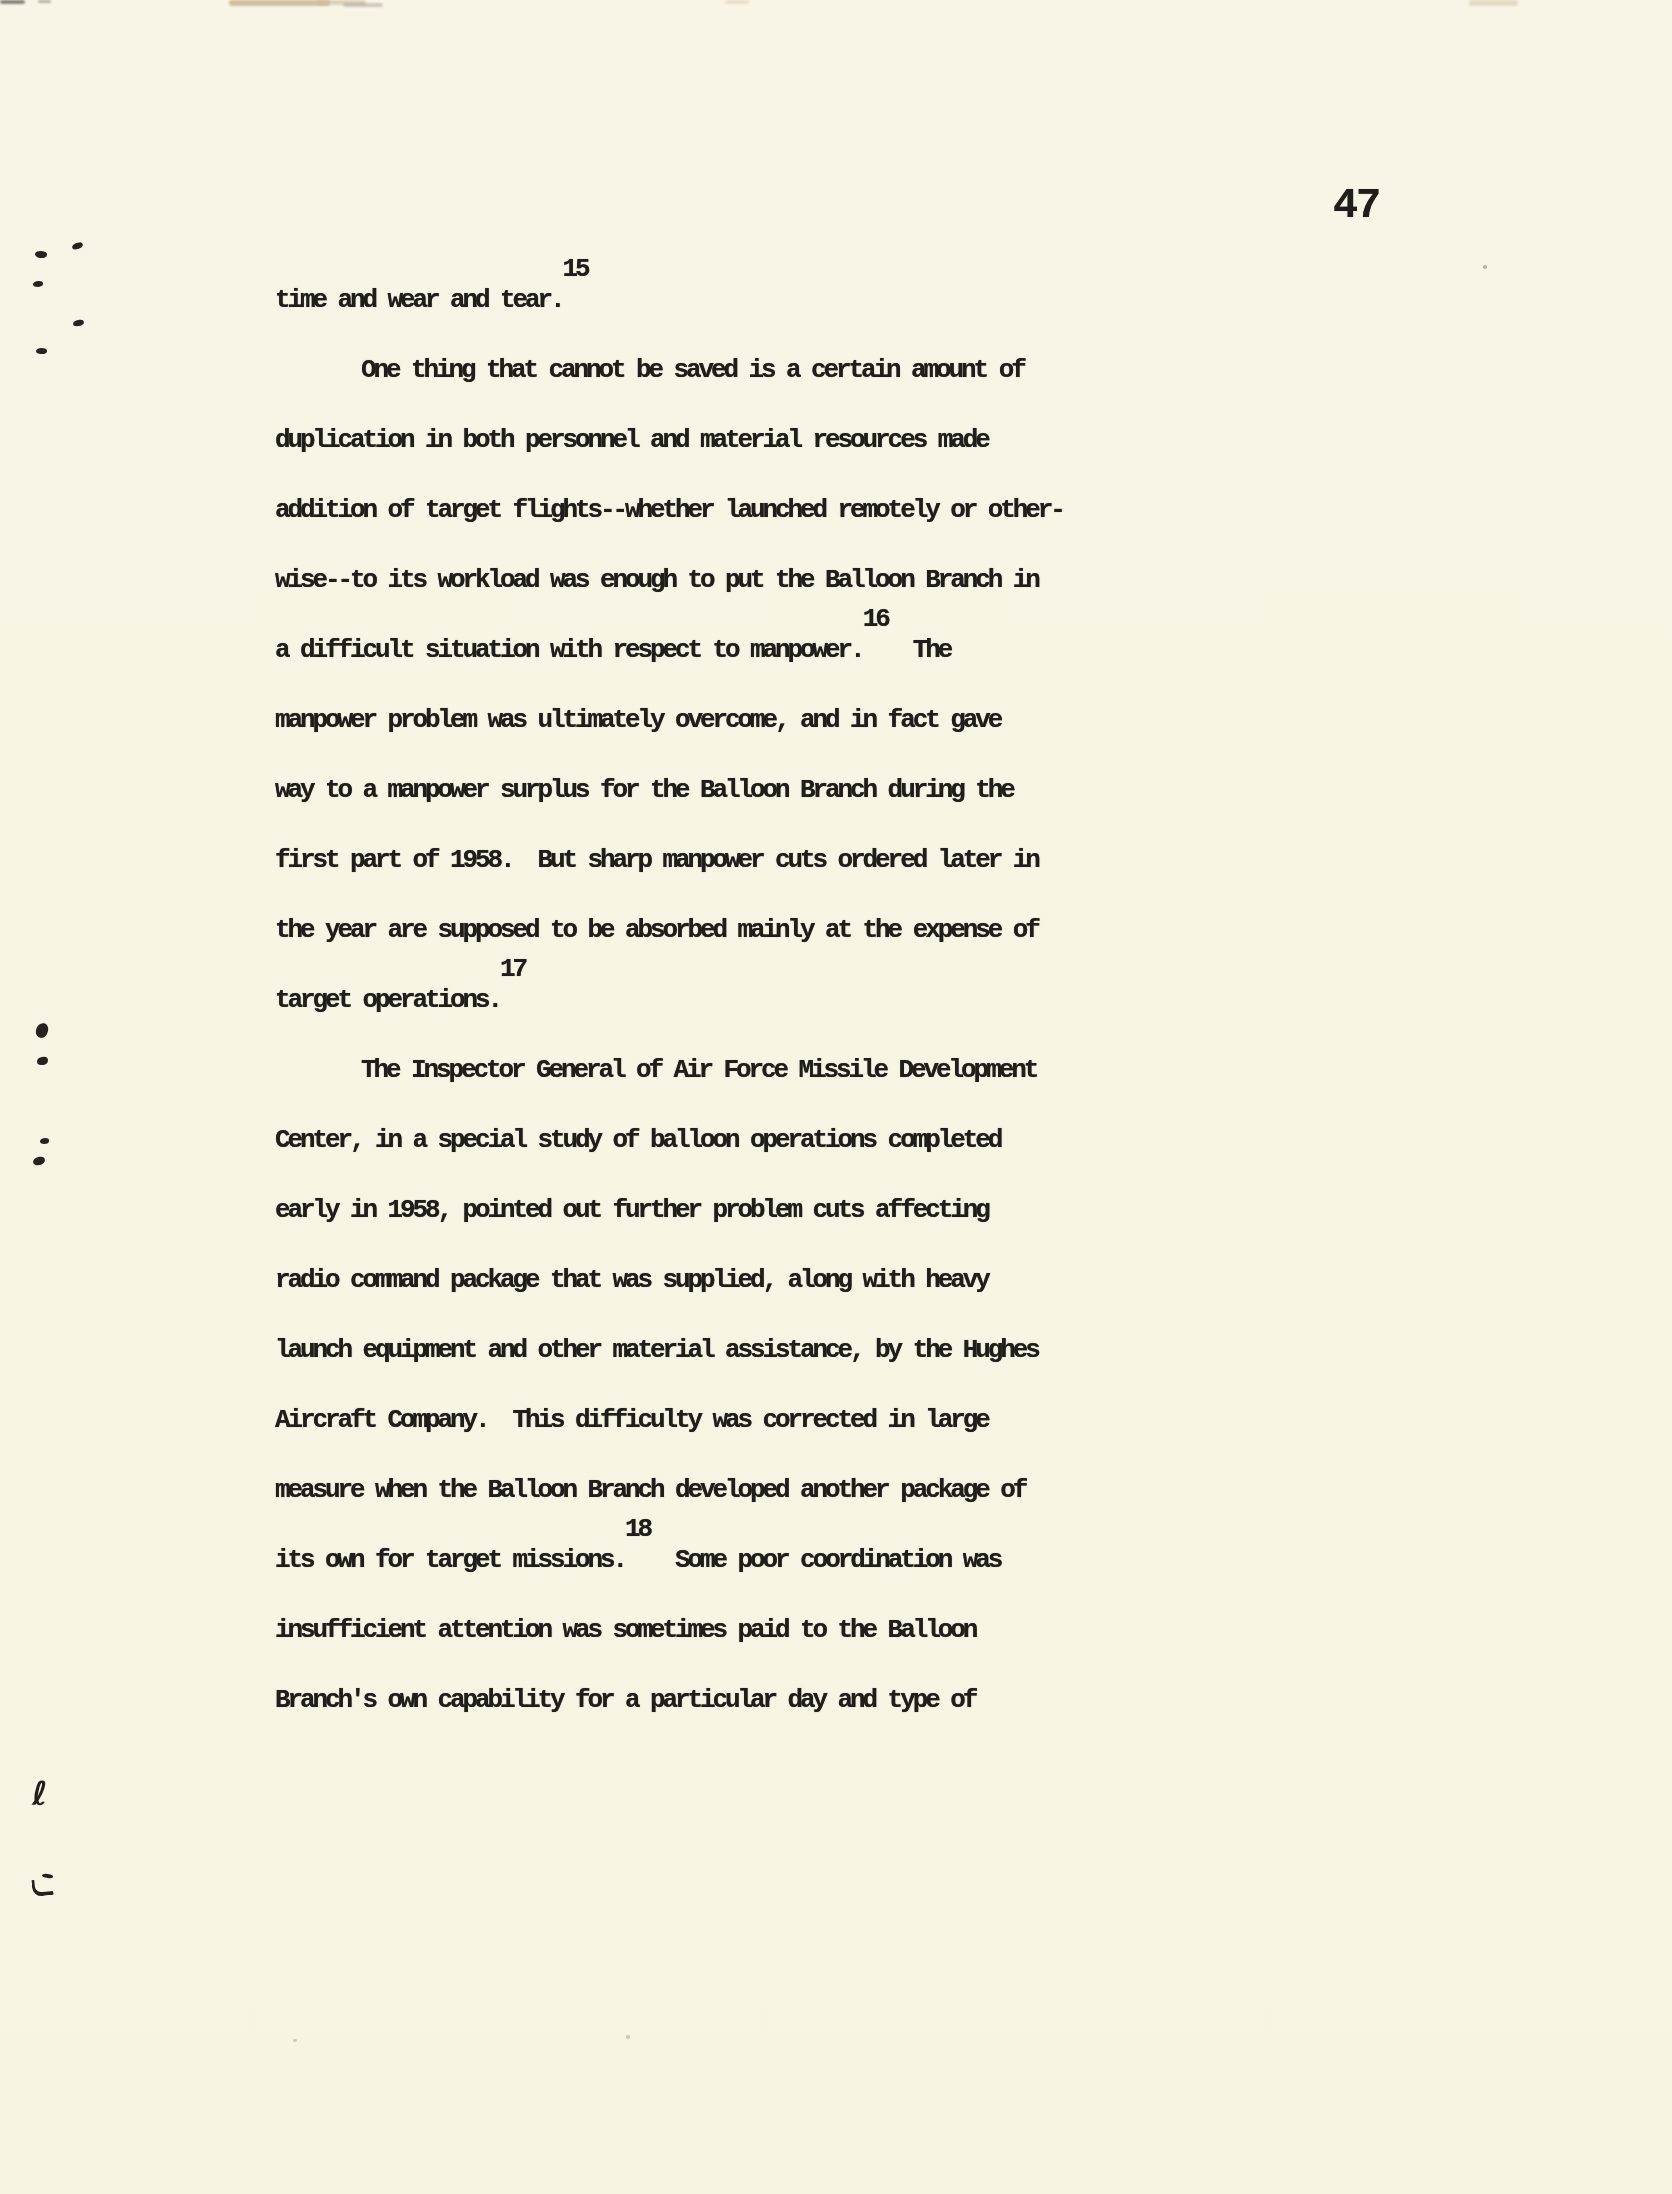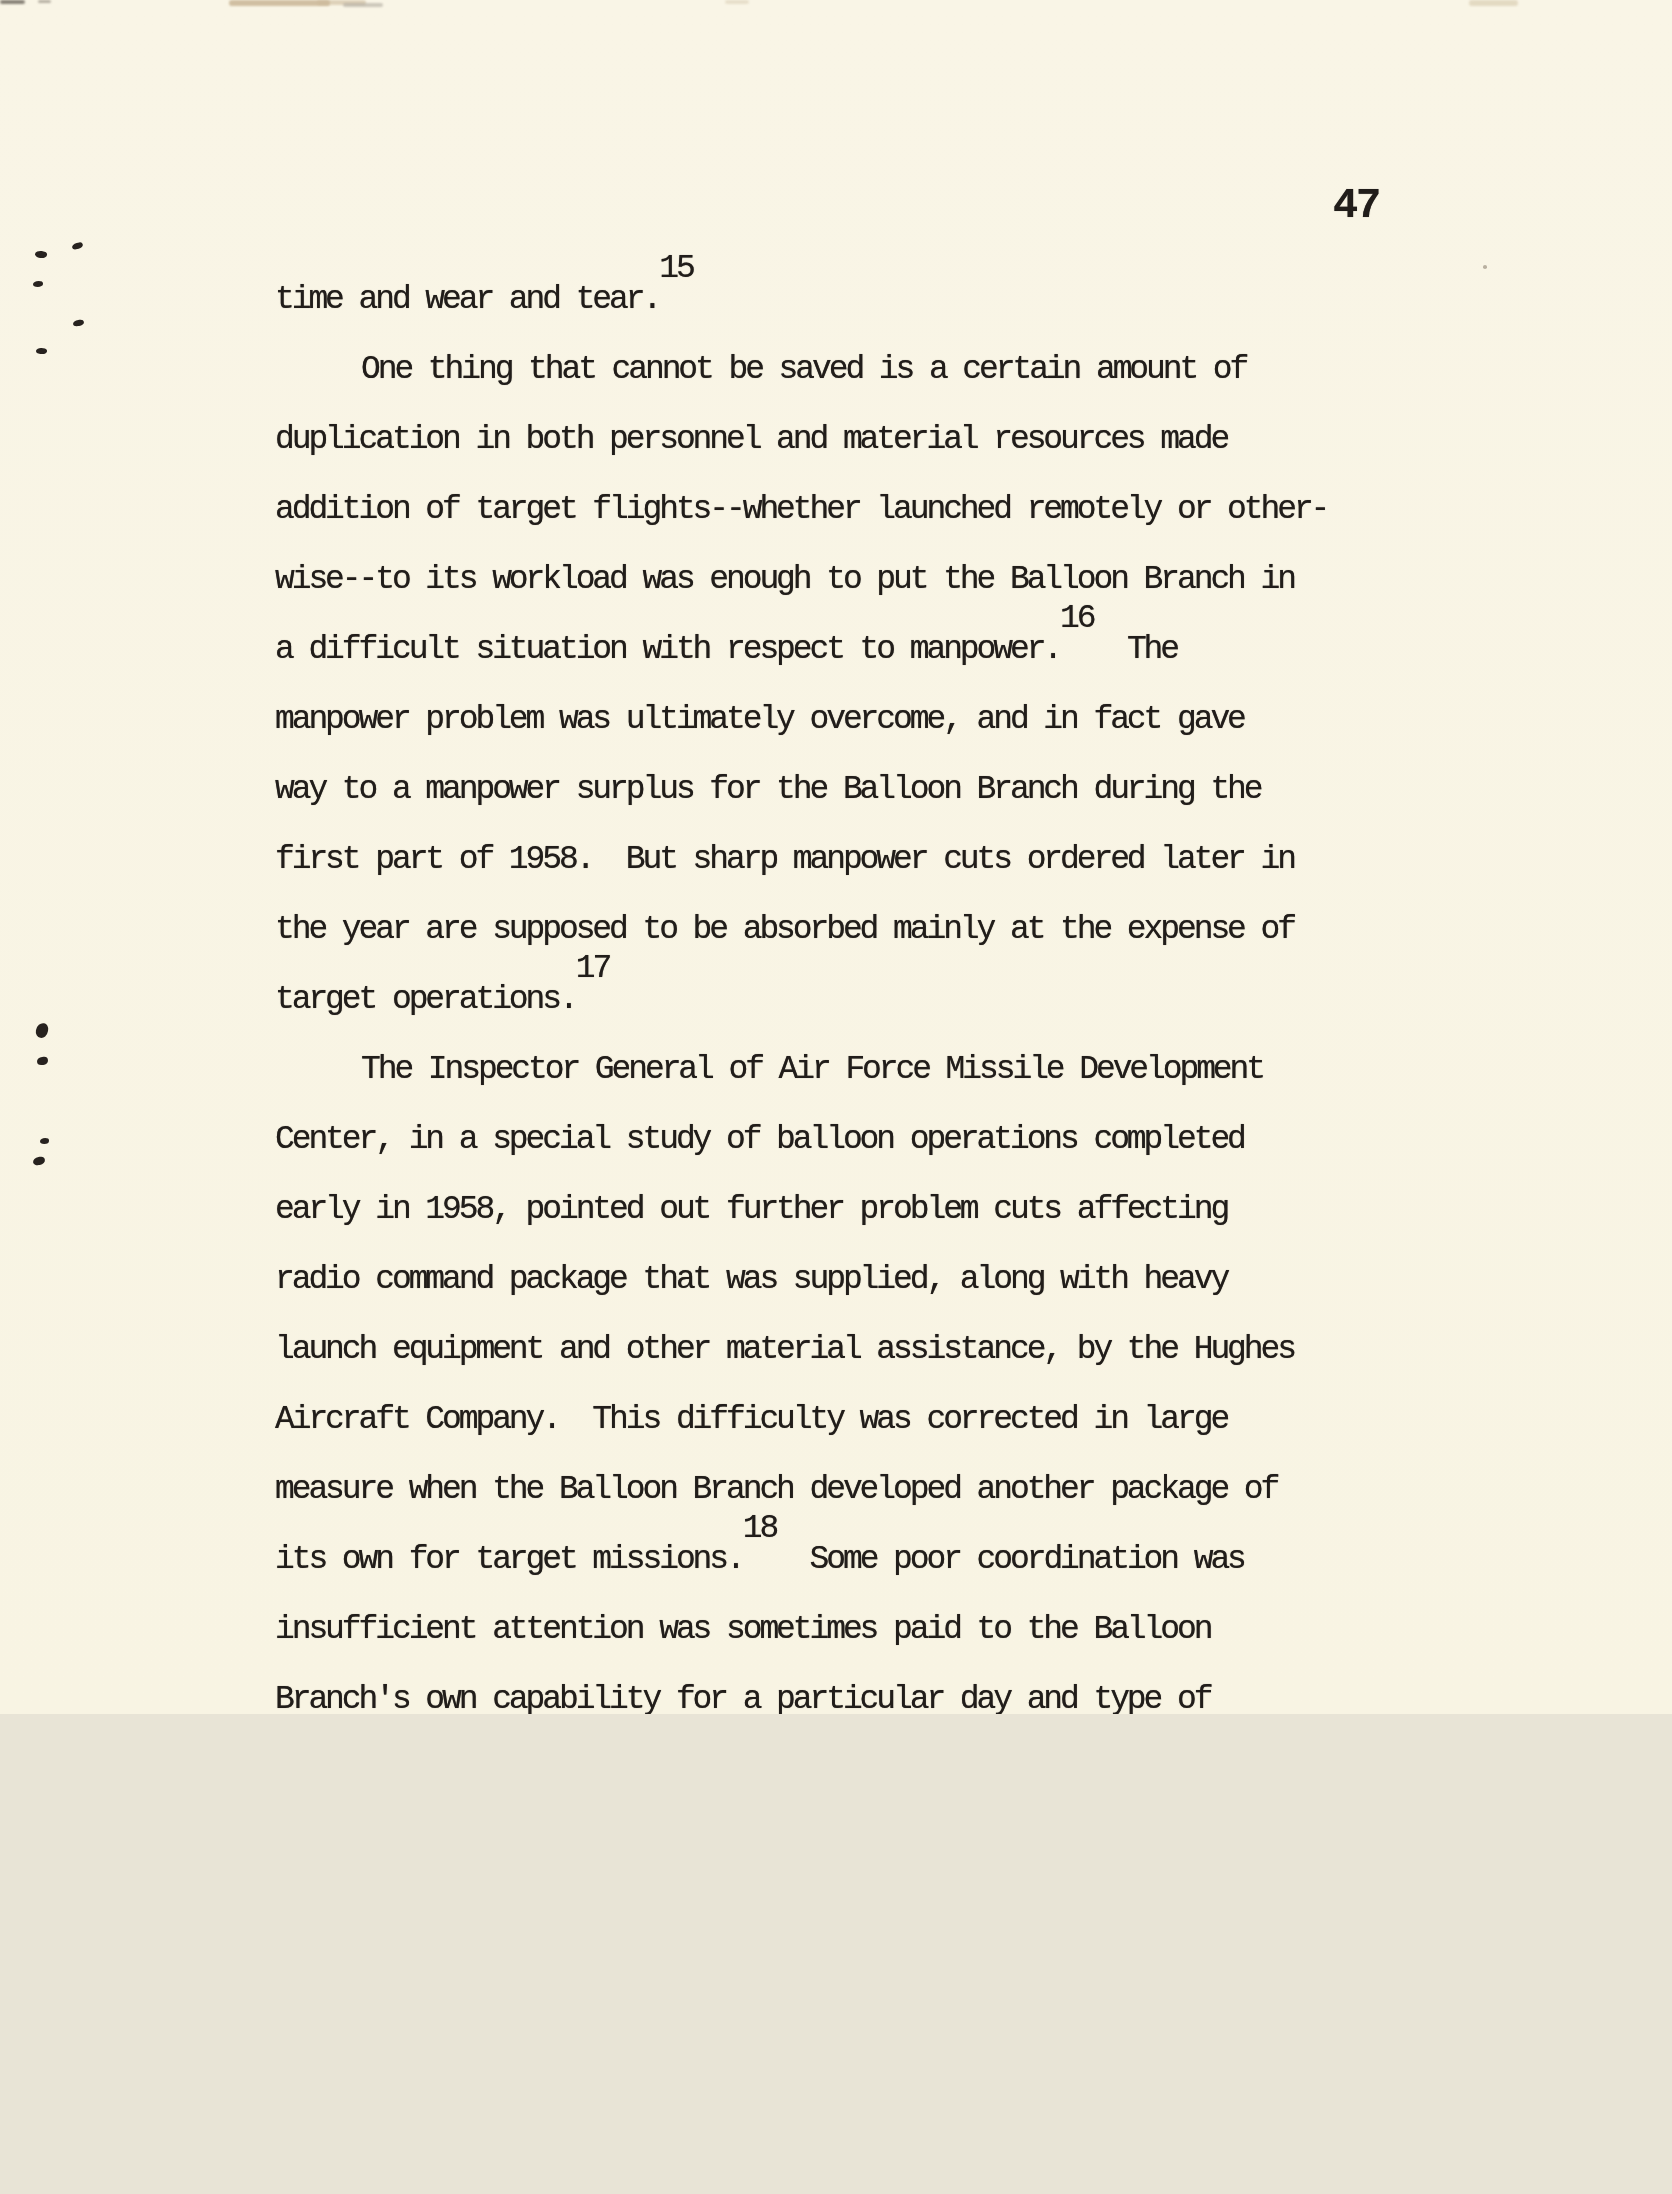--- a/index.html
+++ b/index.html
@@ -1,32 +1,32 @@
 <!DOCTYPE html>
 <html style="--ink: #211d1a;font-size:11px"><head>
 <meta charset="utf-8">
 <style>
   html,body{margin:0;padding:0;background:#e8e4d6;}
   .page{
     position:relative;
-    width:1673px;height:1714px;
+    width:1673px;height:2194px;
     background:linear-gradient(180deg,#faf6e8 0%,#f9f5e6 55%,#f8f4e3 100%);
     overflow:hidden;
     font-family:"Liberation Mono",monospace;
     color:var(--ink,#211d1a);
   }
   .page-number{
     position:absolute;left:1333px;top:185px;
     font-size:42px;line-height:1;font-weight:700;
     letter-spacing:-2.1px;
     text-shadow:0 0 0.7px rgba(33,29,26,.8);
   }
   .text-block{
     position:absolute;left:275px;top:265px;width:1255px;
-    font-size:33px;font-weight:400;letter-spacing:-3.1px;
+    font-size:26px;font-weight:700;letter-spacing:-3.1px;
     text-shadow:0 0 0.7px rgba(33,29,26,.75);
   }
   .line{white-space:pre;height:70px;line-height:70px;}
   .line.indent{padding-left:86px;}
   .sup{position:relative;top:-31px;}
   
   .smudge{position:absolute;border-radius:2.8px;filter:blur(1px);}
   .speck{position:absolute;background:#27221f;border-radius:60% 45% 55% 50%;}
   .mark-script{
     position:absolute;font-family:"DejaVu Sans",sans-serif;

